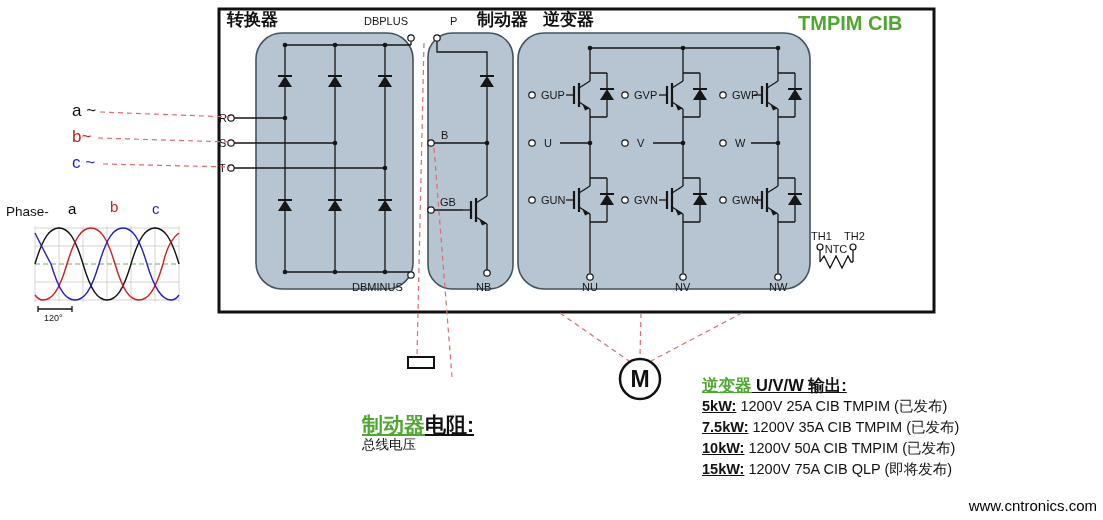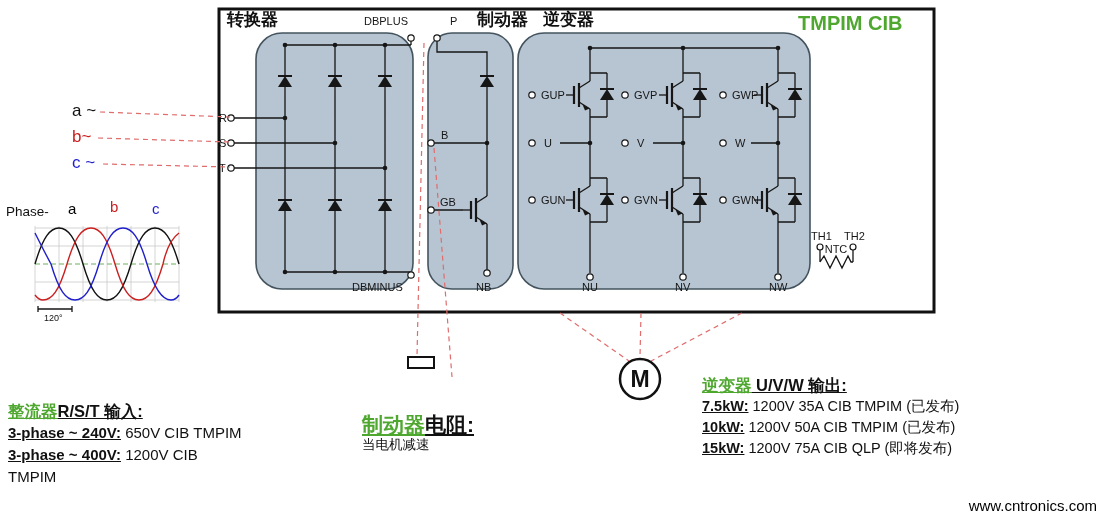--- a/index.html
+++ b/index.html
@@ -219,34 +219,29 @@
   </g>
 
   <rect x="408" y="357" width="26" height="11" fill="#fff" stroke="#111" stroke-width="2"></rect>
 
   <g>
     <circle cx="640" cy="379" r="20" fill="#fff" stroke="#111" stroke-width="2.5"></circle>
     <text class="mot" x="640" y="387" text-anchor="middle">M</text>
   </g>
 </svg>
 
-<div class="info" id="rect-info">
-  <div class="title b"><span class="gr u">整流器</span><span class="u">R/S/T 输入:</span></div>
-  <div><span class="b u">3-phase ~ 240V:</span><span> 650V CIB TMPIM</span></div>
-  <div><span class="b u">3-phase ~ 400V:</span><span> 1200V CIB</span></div>
-  <div>TMPIM</div>
-</div>
 
 <div class="info" id="brake-info">
   <div class="title b"><span class="gr u">制动器</span><span class="u">电阻:</span></div>
-  <div>当电机减速</div>
+  <div>总线电压</div>
 </div>
 
 <div class="info" id="inv-info">
   <div class="title b"><span class="gr u">逆变器</span><span class="u"> U/V/W 输出:</span></div>
+  <div><span class="b u">5kW:</span><span> 1200V 25A CIB TMPIM </span><span>(已发布)</span></div>
   <div><span class="b u">7.5kW:</span><span> 1200V 35A CIB TMPIM </span><span>(已发布)</span></div>
   <div><span class="b u">10kW:</span><span> 1200V 50A CIB TMPIM </span><span>(已发布)</span></div>
   <div><span class="b u">15kW:</span><span> 1200V 75A CIB QLP </span><span>(即将发布)</span></div>
 </div>
 
 <div class="watermark">www.cntronics.com</div>
 
 </div>
 
 </body></html>

